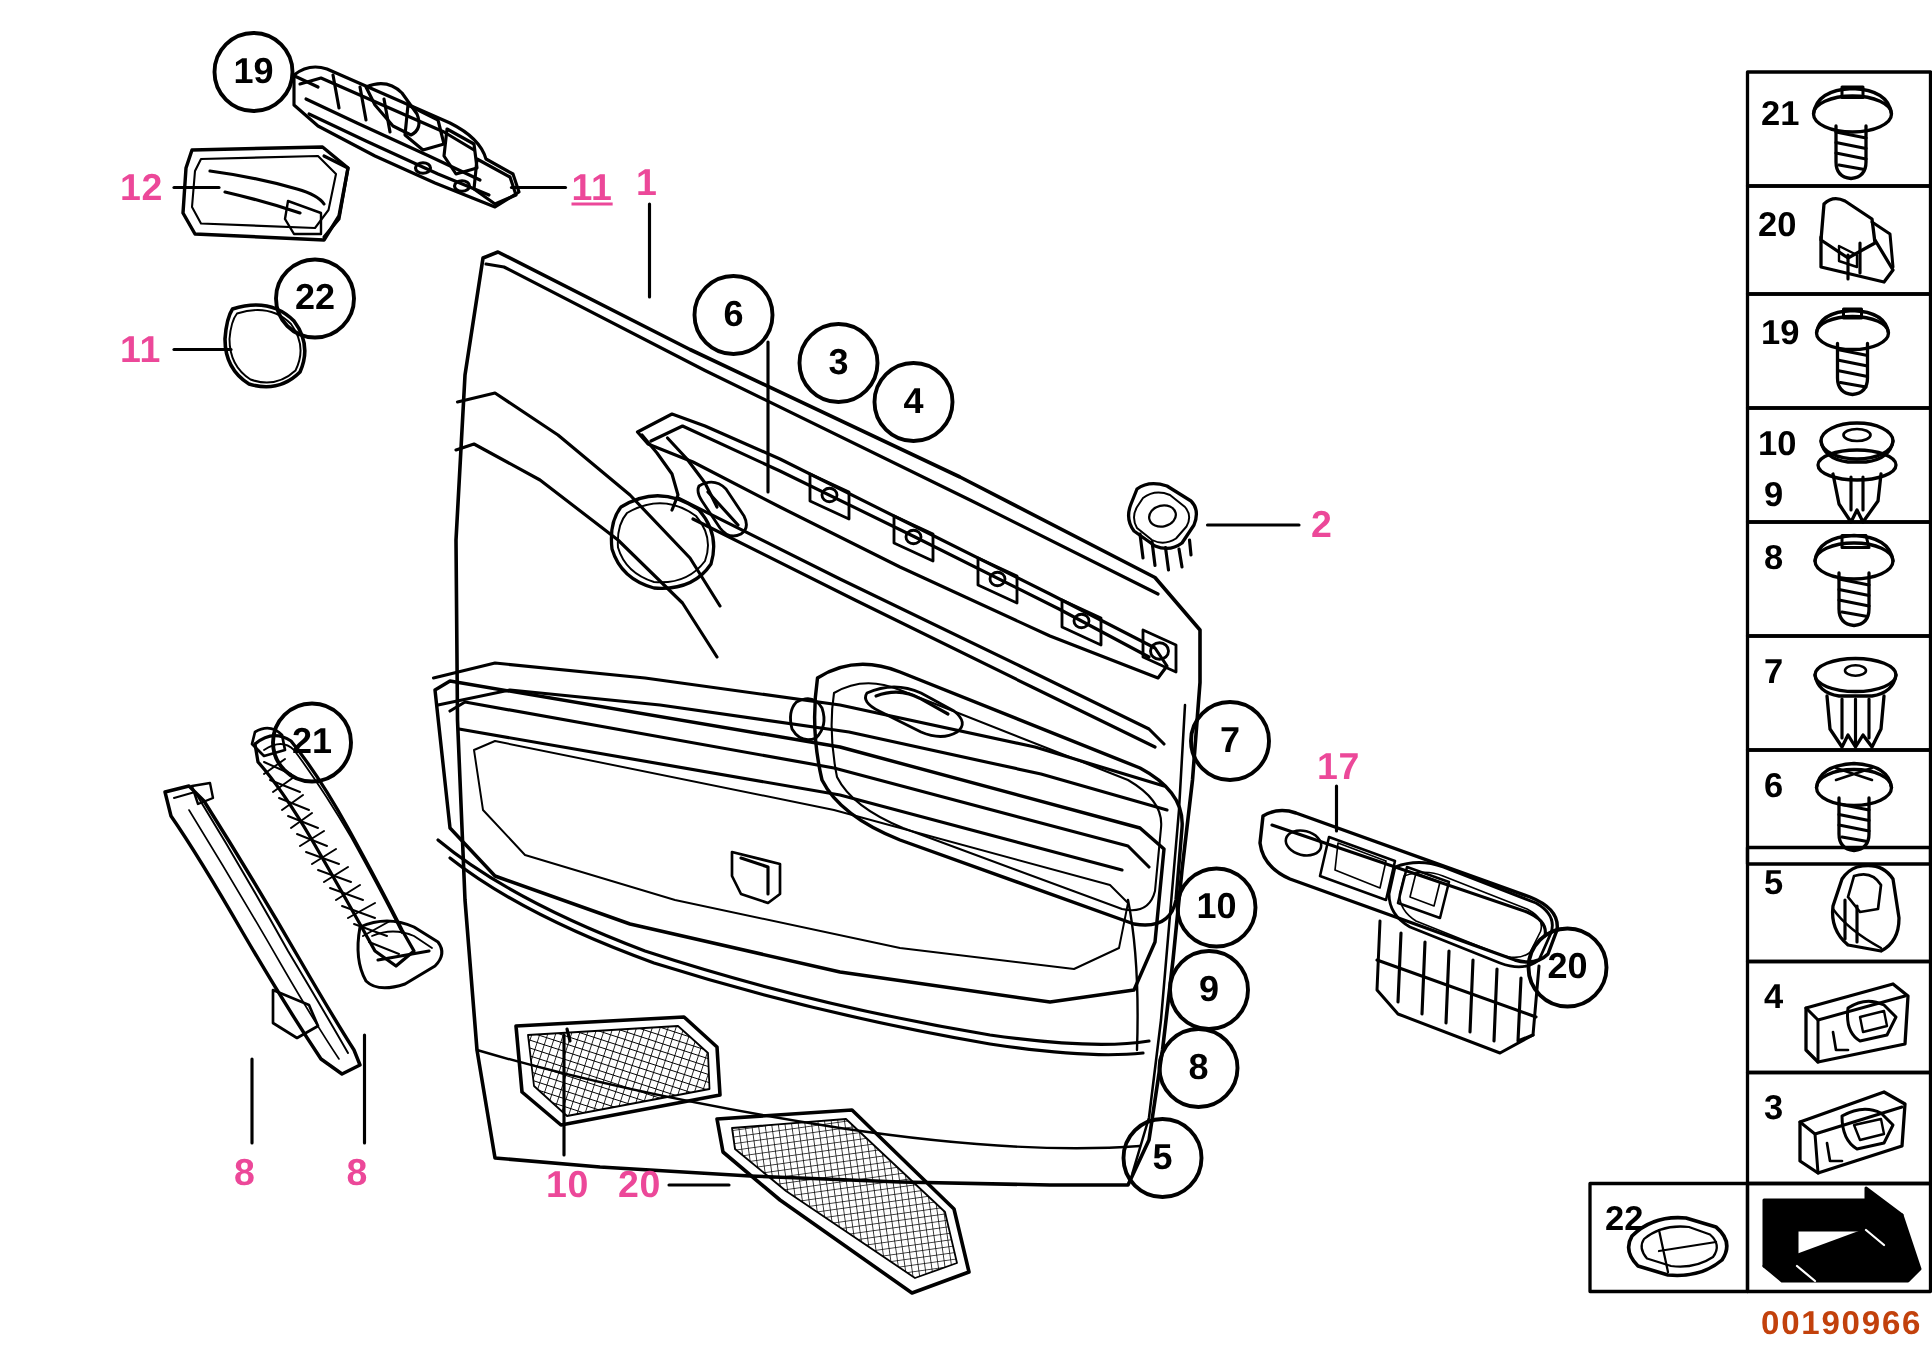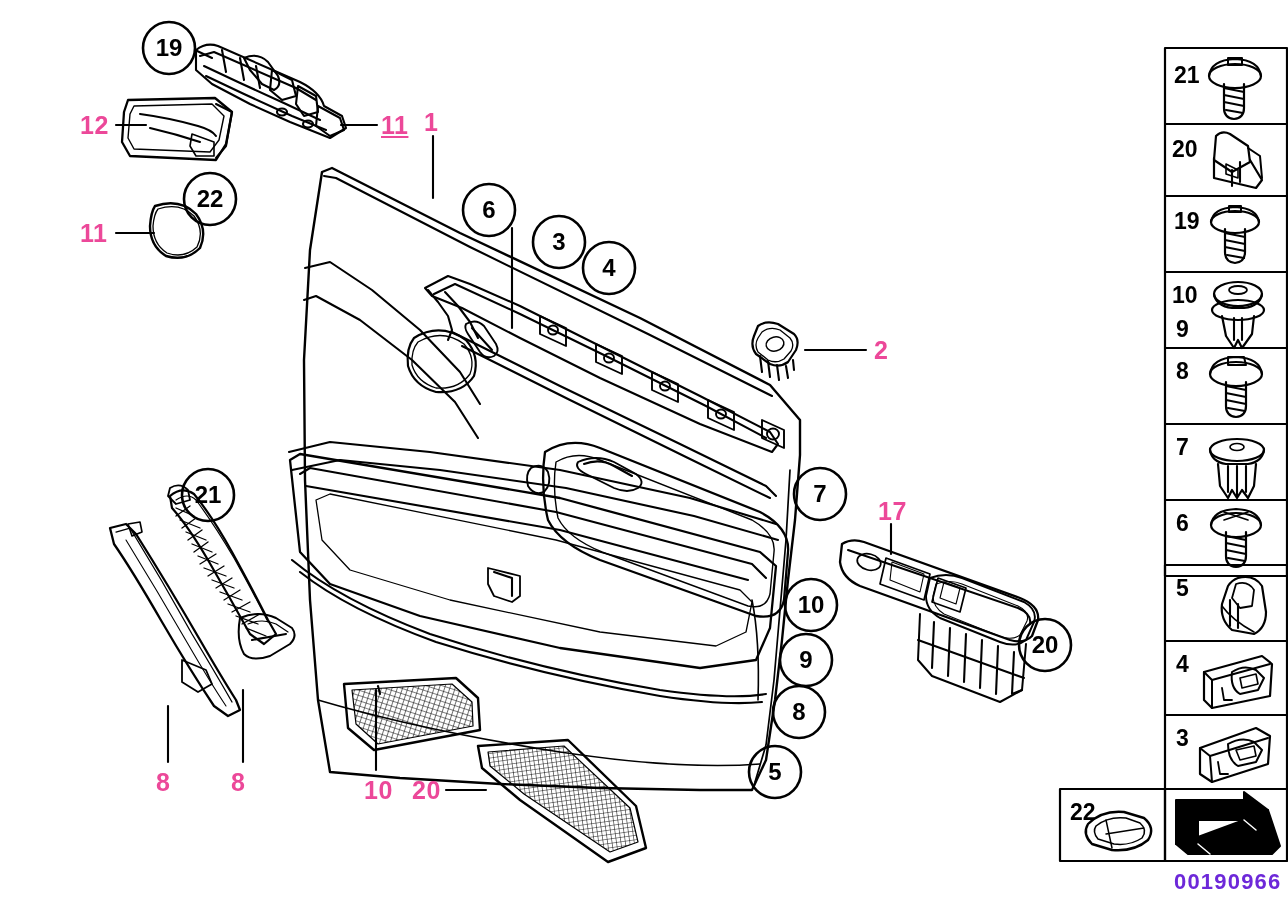--- a/index.html
+++ b/index.html
@@ -51,21 +51,21 @@
     line-height: 1;
     text-align: center;
     white-space: nowrap;
   }
   .diagram-id {
     position: absolute;
     font-family: "Liberation Sans", sans-serif;
     font-weight: bold;
     font-size: 22px;
     letter-spacing: 1.2px;
-    color: #6d28d9;
+    color: #c2410c;
     white-space: nowrap;
   }
 </style>
 </head>
 <body>
 
 <div id="sheet">
 
   <svg id="art" viewBox="0 0 1288 910" xmlns="http://www.w3.org/2000/svg">
     <defs>

